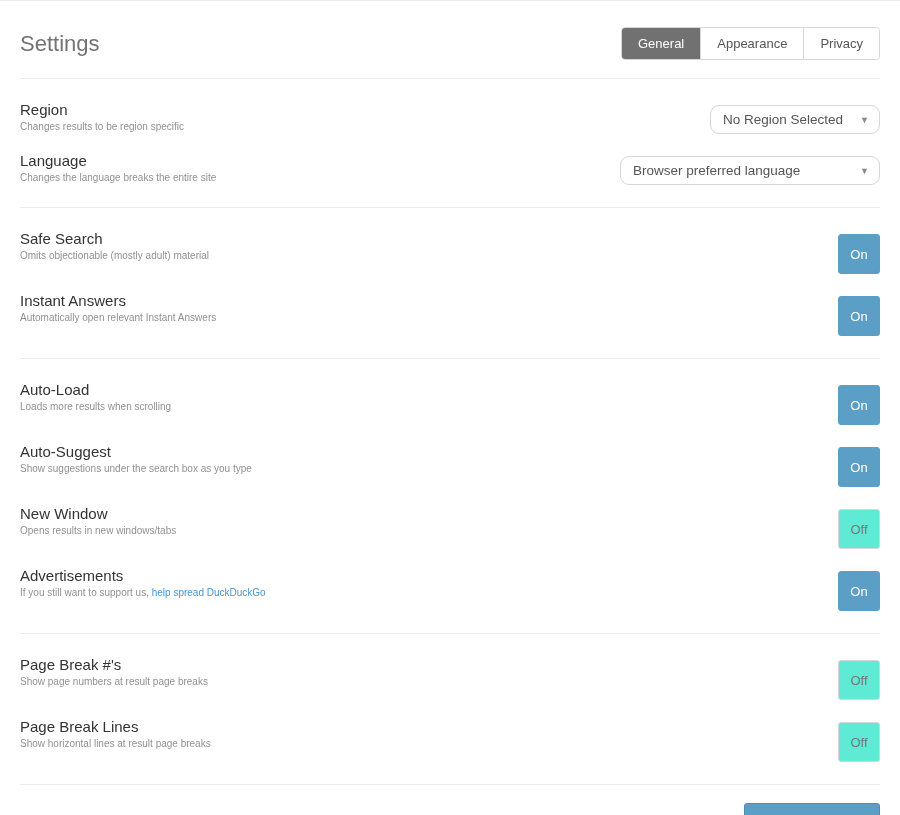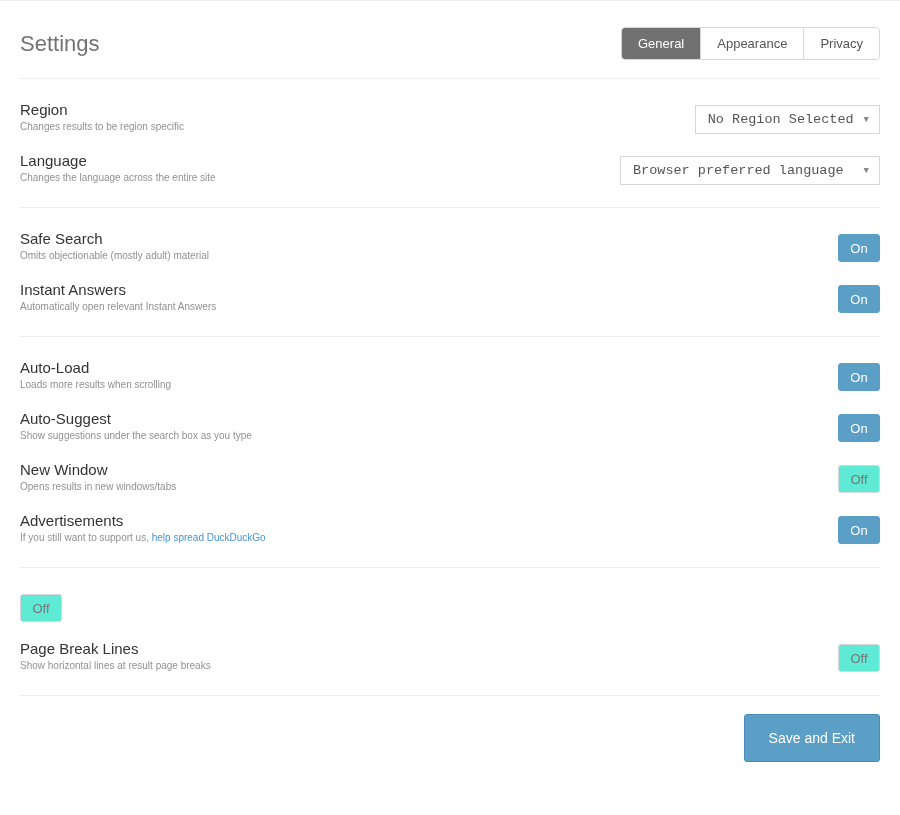--- a/index.html
+++ b/index.html
@@ -74,42 +74,41 @@
   .row-desc a { color: #4495d4; text-decoration: none; }
   .row-ctrl {
     padding-top: 4px;
     flex-shrink: 0;
   }
   .select {
     display: inline-flex;
     align-items: center;
     justify-content: space-between;
     border: 1px solid #d6d6d6;
-    border-radius: 0;
+    border-radius: 9px;
     padding: 6px 10px 6px 12px;
     font-size: 13.5px;
     color: #555;
     background: #fff;
     cursor: pointer;
     min-width: 170px;
-    font-family: Liberation Mono, monospace;
   }
   .select.wide { min-width: 260px; }
   .caret {
     margin-left: 10px;
     font-size: 9px;
     color: #888;
   }
   .toggle {
     display: inline-flex;
     align-items: center;
     justify-content: center;
     border-radius: 3px;
     min-width: 42px;
-    height: 28px;
+    height: 40px;
     font-size: 13px;
     cursor: pointer;
   }
   .toggle.on {
     background: #5b9ec6;
     color: #fff;
     border: 1px solid #5b9ec6;
   }
   .toggle.off {
     background: #5eead4;
@@ -158,21 +157,21 @@
       <div class="row-ctrl">
         <div class="select">
           <span>No Region Selected</span>
           <span class="caret">▼</span>
         </div>
       </div>
     </div>
     <div class="row">
       <div class="row-text">
         <div class="row-title">Language</div>
-        <div class="row-desc">Changes the language across the entire site</div>
+        <div class="row-desc">Changes the language breaks the entire site</div>
       </div>
       <div class="row-ctrl">
         <div class="select wide">
           <span>Browser preferred language</span>
           <span class="caret">▼</span>
         </div>
       </div>
     </div>
   </div>
 
@@ -239,20 +238,24 @@
       <div class="row-ctrl">
         <div class="toggle on">On</div>
       </div>
     </div>
   </div>
 
   <div class="group-divider"></div>
 
   <div class="group">
     <div class="row">
+      <div class="row-text">
+        <div class="row-title">Page Break #'s</div>
+        <div class="row-desc">Show page numbers at result page breaks</div>
+      </div>
       <div class="row-ctrl">
         <div class="toggle off">Off</div>
       </div>
     </div>
     <div class="row">
       <div class="row-text">
         <div class="row-title">Page Break Lines</div>
         <div class="row-desc">Show horizontal lines at result page breaks</div>
       </div>
       <div class="row-ctrl">

